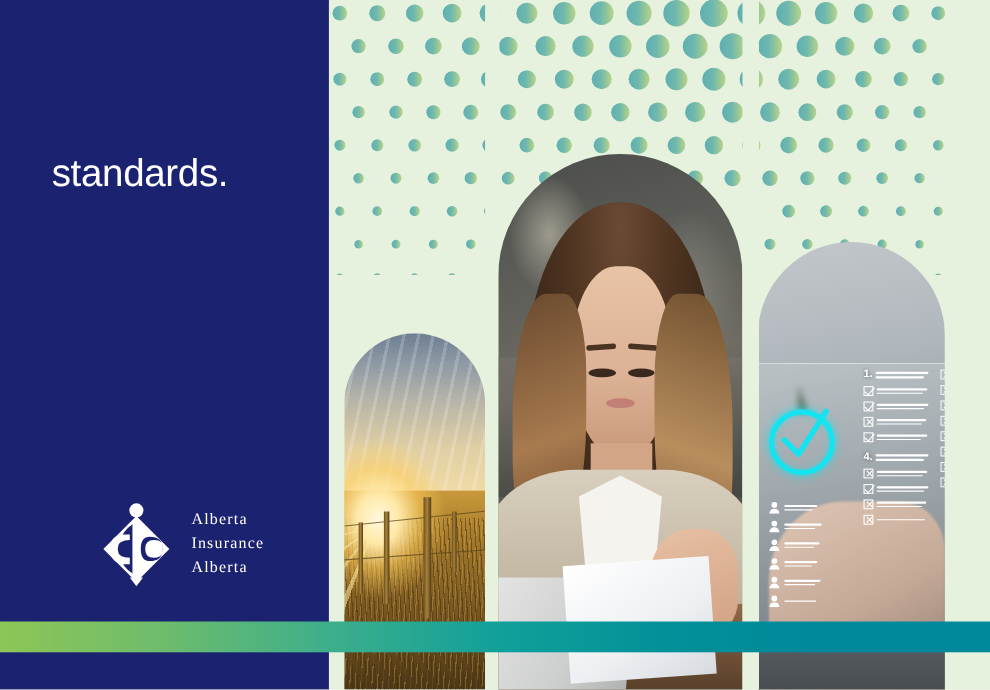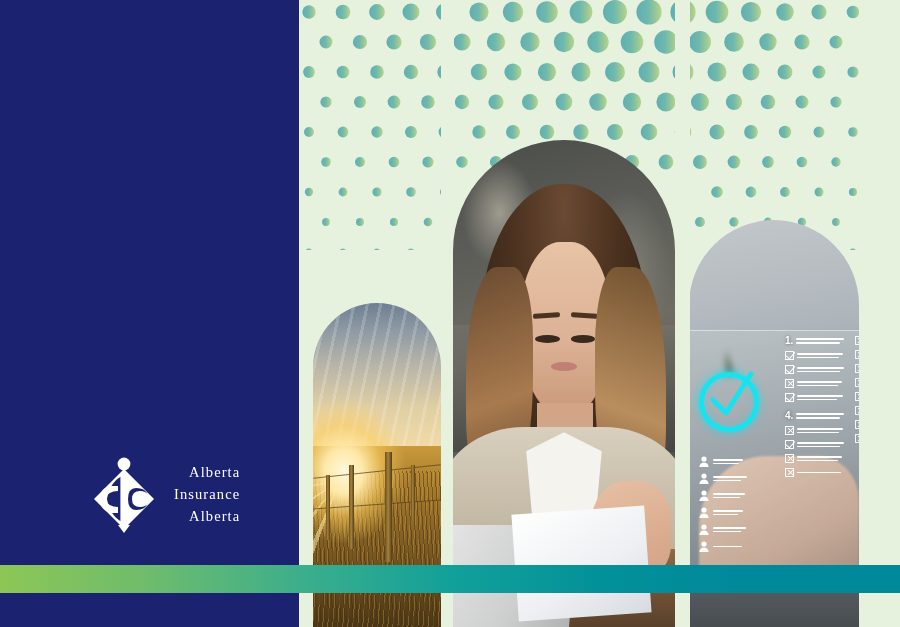--- a/index.html
+++ b/index.html
@@ -40,21 +40,21 @@
     display:flex; align-items:center; gap:14px;
   }
   #logo-mark { width:72px; height:78px; flex:0 0 auto; }
   #logo-text {
     color:#ffffff;
     font-family:"Liberation Serif", serif;
     font-size:14.5px;
     line-height:1.52;
     letter-spacing:1.1px;
   }
-  #logo-text span { display:block; white-space:nowrap;text-align:right; }
+  #logo-text span { display:block; white-space:nowrap; }
 
   
   #dot-field {
     position:absolute; left:299px; top:0;
     width:601px; height:250px;
     z-index:2;
   }
 
   
   .arch {
@@ -666,20 +666,21 @@
             </div>
         </div>
       </div>
     </div>
   </div>
 
   <div class="mint-gap" style="left:859px; top:0; width:41px; height:627px;"></div>
 
   <div id="navy-panel">
     <h1 id="headline">
+      <span class="hl-rest">standards.</span>
     </h1>
 
     <div id="logo-block">
       <svg id="logo-mark" viewBox="0 0 72 78">
 
         <path d="M36 14 L66 44 L36 74 L6 44 Z" fill="#ffffff"></path>
 
         <circle cx="36" cy="9" r="6.4" fill="#ffffff"></circle>
 
         <path d="M36 20 Q22 26 19 44 Q22 62 36 68 L36 20 Z" fill="#1B2270"></path>

